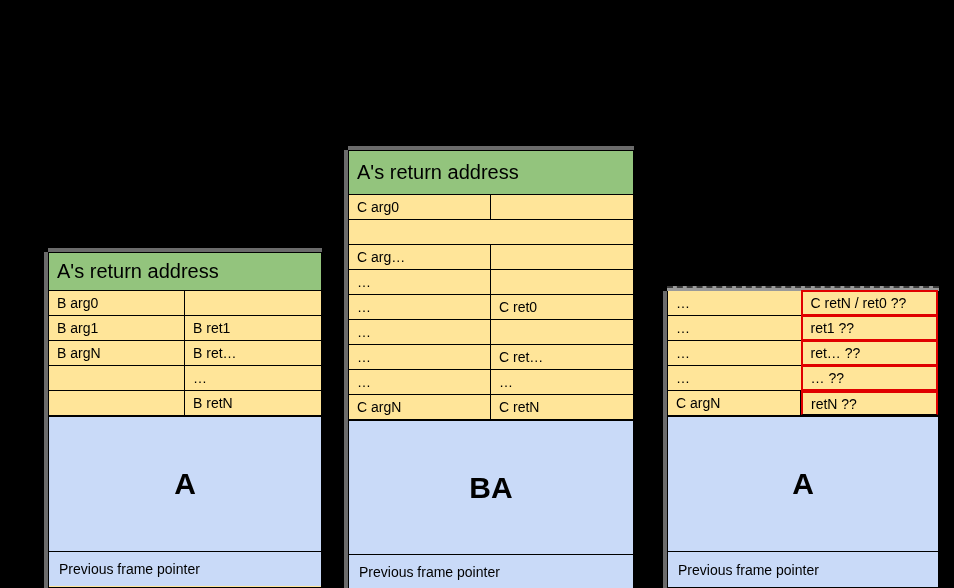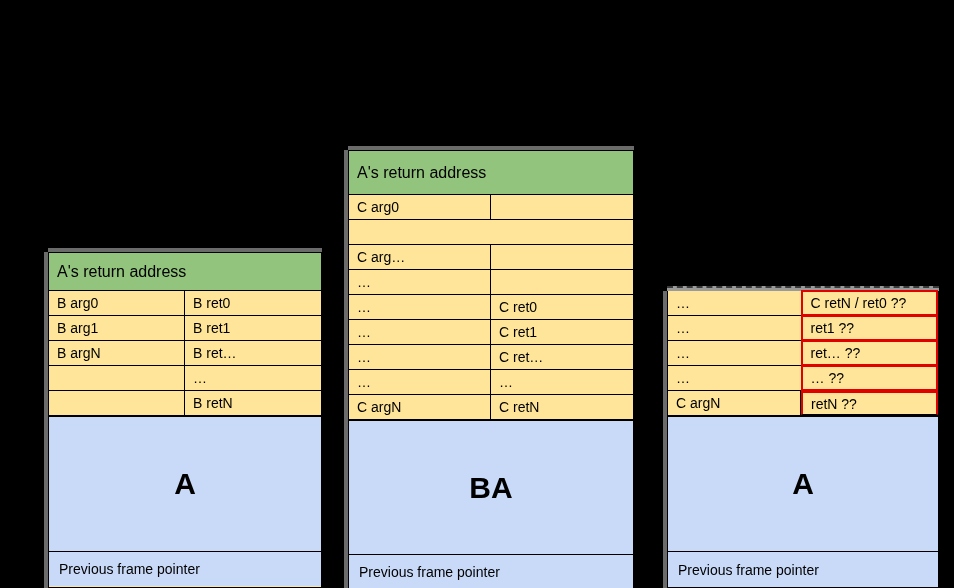--- a/index.html
+++ b/index.html
@@ -28,21 +28,21 @@
     border: 1px solid #000;
     background: #ffe599;
   }
 
   .hdr {
     background: #93c47d;
     border-bottom: 1px solid #000;
     display: flex;
     align-items: center;
     padding-left: 8px;
-    font-size: 16px;
+    font-size: 20px;
     color: #000;
     width: 100%;
   }
 
   .rows { width: 100%; }
 
   .row {
     display: flex;
     width: 100%;
     border-bottom: 1px solid #000;
@@ -110,21 +110,20 @@
     <div class="shadow-top" style="left:4px; top:0px; width:274px; height:4px;"></div>
     <div class="shadow-left" style="left:0px; top:4px; width:4px; height:336px;"></div>
 
     <div class="frame" style="left:4px; top:4px; width:274px; height:336px;">
 
       <div class="hdr" style="height:38px;">A's return address</div>
 
       <div class="rows">
         <div class="row" style="height:25px;">
           <div class="cell left" style="width:136px;">B arg0</div>
-          <div class="cell" style="width:136px;">B ret0</div>
         </div>
         <div class="row" style="height:25px;">
           <div class="cell left" style="width:136px;">B arg1</div>
           <div class="cell" style="width:136px;">B ret1</div>
         </div>
         <div class="row" style="height:25px;">
           <div class="cell left" style="width:136px;">B argN</div>
           <div class="cell" style="width:136px;">B ret…</div>
         </div>
         <div class="row" style="height:25px;">
@@ -166,21 +165,20 @@
         <div class="row" style="height:25px;">
           <div class="cell left" style="width:142px;">…</div>
           <div class="cell" style="width:142px;"></div>
         </div>
         <div class="row" style="height:25px;">
           <div class="cell left" style="width:142px;">…</div>
           <div class="cell" style="width:142px;">C ret0</div>
         </div>
         <div class="row" style="height:25px;">
           <div class="cell left" style="width:142px;">…</div>
-          <div class="cell" style="width:142px;">C ret1</div>
         </div>
         <div class="row" style="height:25px;">
           <div class="cell left" style="width:142px;">…</div>
           <div class="cell" style="width:142px;">C ret…</div>
         </div>
         <div class="row" style="height:25px;">
           <div class="cell left" style="width:142px;">…</div>
           <div class="cell" style="width:142px;">…</div>
         </div>
         <div class="row" style="height:25px;">

